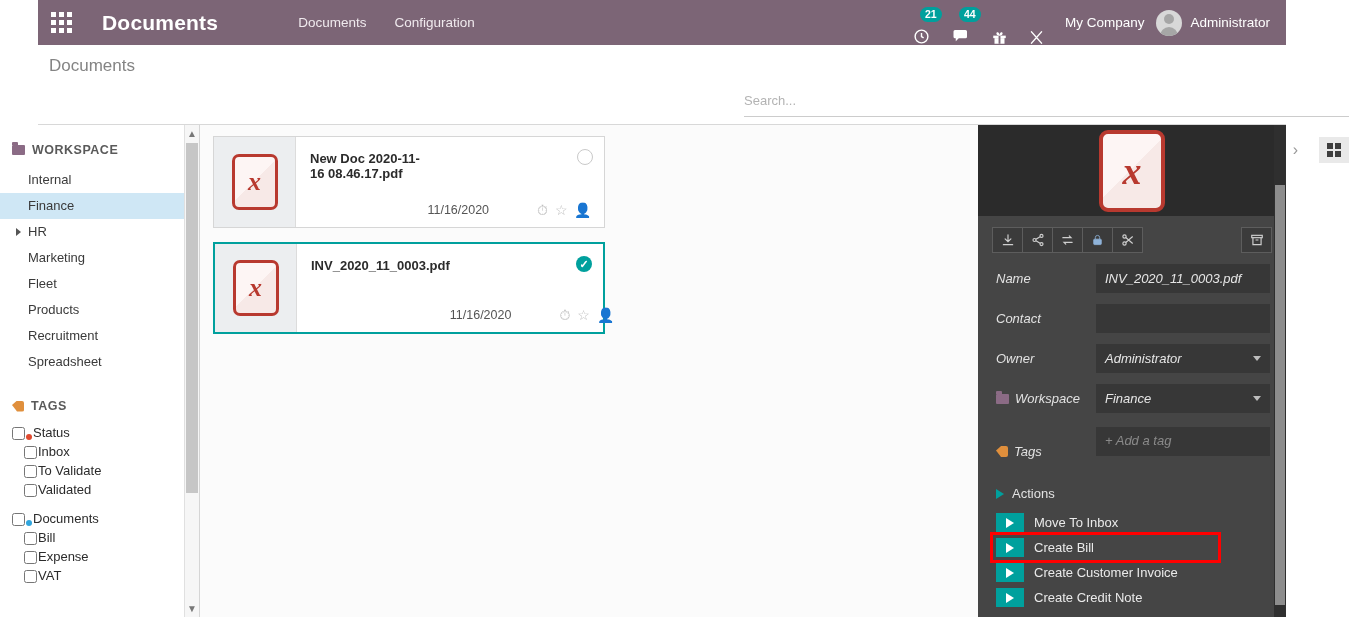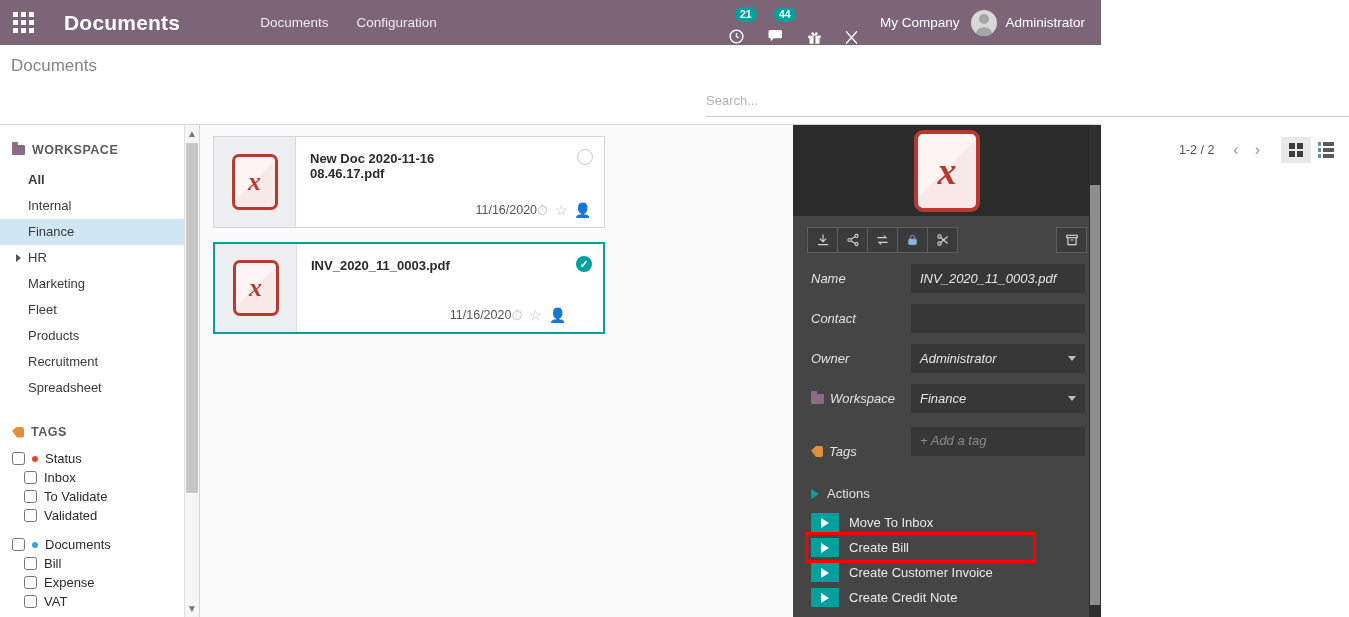--- a/index.html
+++ b/index.html
@@ -1,21 +1,21 @@
 <!DOCTYPE html>
 <html><head>
 <meta charset="utf-8">
 <style>
   * { box-sizing: border-box; margin: 0; padding: 0; }
   html, body {
     width: 1349px; height: 617px;
     font-family: "Liberation Sans", sans-serif;
     background: #fff; overflow: hidden;
   }
-  .app { position: relative; width: 1101px; height: 617px; }
+  .app { position: relative; width: 1286px; height: 617px; padding-left: 38px; }
 
   
   .navbar {
     height: 45px; background: #7C6576; display: flex; align-items: center;
     color: #fff; position: relative;
   }
   .apps-grid {
     width: 46px; height: 45px; display: flex; align-items: center; justify-content: center;
     cursor: pointer;
   }
@@ -159,21 +159,21 @@
     position: absolute; left: 16px; top: 9px; width: 0; height: 0;
     border-left: 5px solid #555; border-top: 4px solid transparent;
     border-bottom: 4px solid transparent;
   }
   .sb-tags-head {
     display: flex; align-items: center; gap: 7px; padding: 0 0 0 12px;
     font-size: 12.5px; font-weight: bold; color: #5a5a5a; letter-spacing: .5px;
     margin: 24px 0 10px;
   }
   .tag-row {
-    display: flex; align-items: center; gap: 7px; font-size: 13px; color: #2b2b2b;
+    display: flex; align-items: flex-end; gap: 1px; font-size: 13px; color: #2b2b2b;
     padding: 2px 0 2px 12px; cursor: pointer;
   }
   .tag-row.child { padding-left: 24px; }
   .tag-row.grp { margin-top: 0; }
   .tag-row input[type=checkbox] {
     width: 13px; height: 13px; margin: 0; flex: none; cursor: pointer;
   }
   .dot { width: 6px; height: 6px; border-radius: 50%; display: inline-block; flex: none; }
   .spacer-sm { height: 10px; }
   .sb-scrollbar {
@@ -209,21 +209,21 @@
   .pdf-ico {
     width: 46px; height: 56px; border: 3px solid #b8392f; border-radius: 7px;
     background: linear-gradient(135deg,#fdf5f4 0%,#fdf5f4 48%,#f7e9e7 48%,#f7e9e7 100%);
     display: flex; align-items: center; justify-content: center;
     color: #b8392f; font-size: 26px; font-family: "Liberation Serif", serif;
     font-weight: bold; font-style: italic; line-height: 1;
   }
   .pdf-ico.big { width: 66px; height: 82px; border-width: 4px; border-radius: 9px; font-size: 38px; }
   .card-body { flex: 1; padding: 14px 12px 10px 14px; display: flex; flex-direction: row; }
   .card-name { font-size: 13px; font-weight: bold; color: #2b2b2b; }
-  .card-foot { margin-top: auto; display: flex; align-items: flex-start; }
+  .card-foot { margin-top: auto; display: flex; align-items: flex-start; gap: 48px; }
   .card-date { font-size: 12.5px; color: #555; }
   .card-icons { margin-left: auto; display: flex; align-items: center; gap: 7px; color: #bdbdbd; }
   .card-icons span { font-size: 14px; line-height: 1; }
   .sel-mark {
     position: absolute; right: 11px; top: 12px; width: 16px; height: 16px;
     border-radius: 50%; border: 1.5px solid #c9c9c9; cursor: pointer;
   }
   .sel-mark.on {
     border: none; background: #00A09D; color: #fff; font-size: 11px;
     display: flex; align-items: center; justify-content: center; font-weight: bold;
@@ -432,21 +432,20 @@
   </div>
 
   <div class="body-area">
 
     <div class="sidebar">
       <div class="sb-scroll">
         <div class="sb-head">
           <span class="folder-ico"></span>
           <span>WORKSPACE</span>
         </div>
-        <div class="sb-item bold"><span>All</span></div>
         <div class="sb-item"><span>Internal</span></div>
         <div class="sb-item sel"><span>Finance</span></div>
         <div class="sb-item"><span class="caret"></span><span>HR</span></div>
         <div class="sb-item"><span>Marketing</span></div>
         <div class="sb-item"><span>Fleet</span></div>
         <div class="sb-item"><span>Products</span></div>
         <div class="sb-item"><span>Recruitment</span></div>
         <div class="sb-item"><span>Spreadsheet</span></div>
 
         <div class="sb-tags-head">

